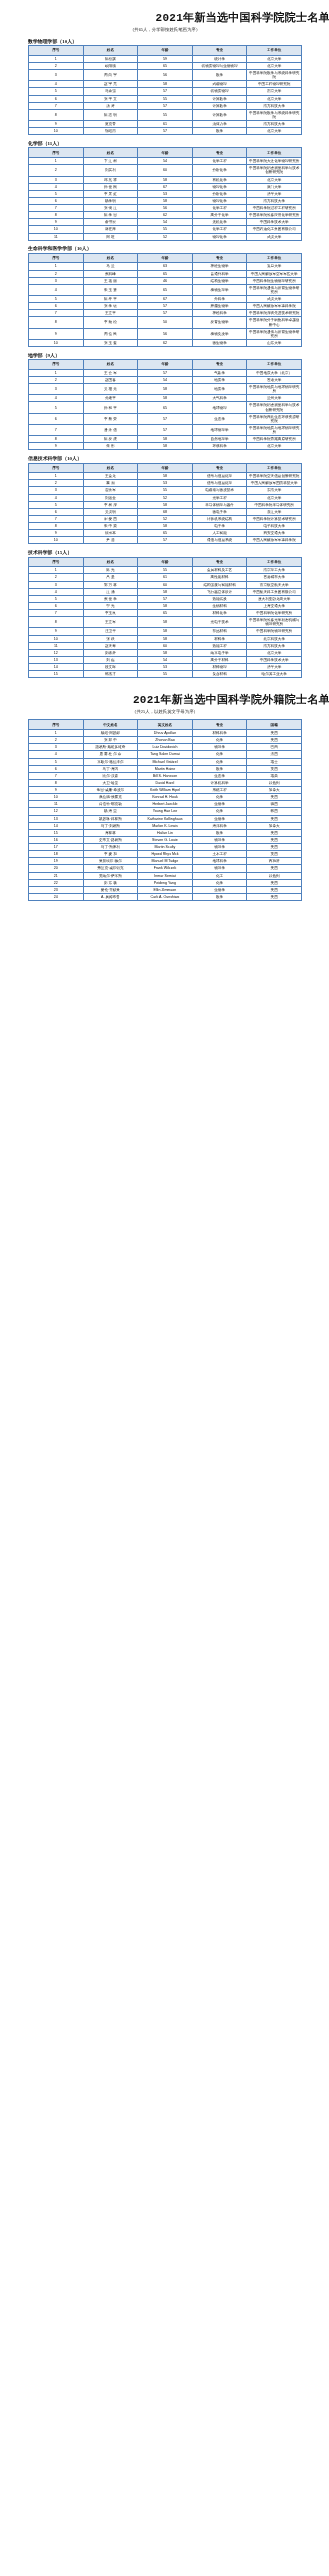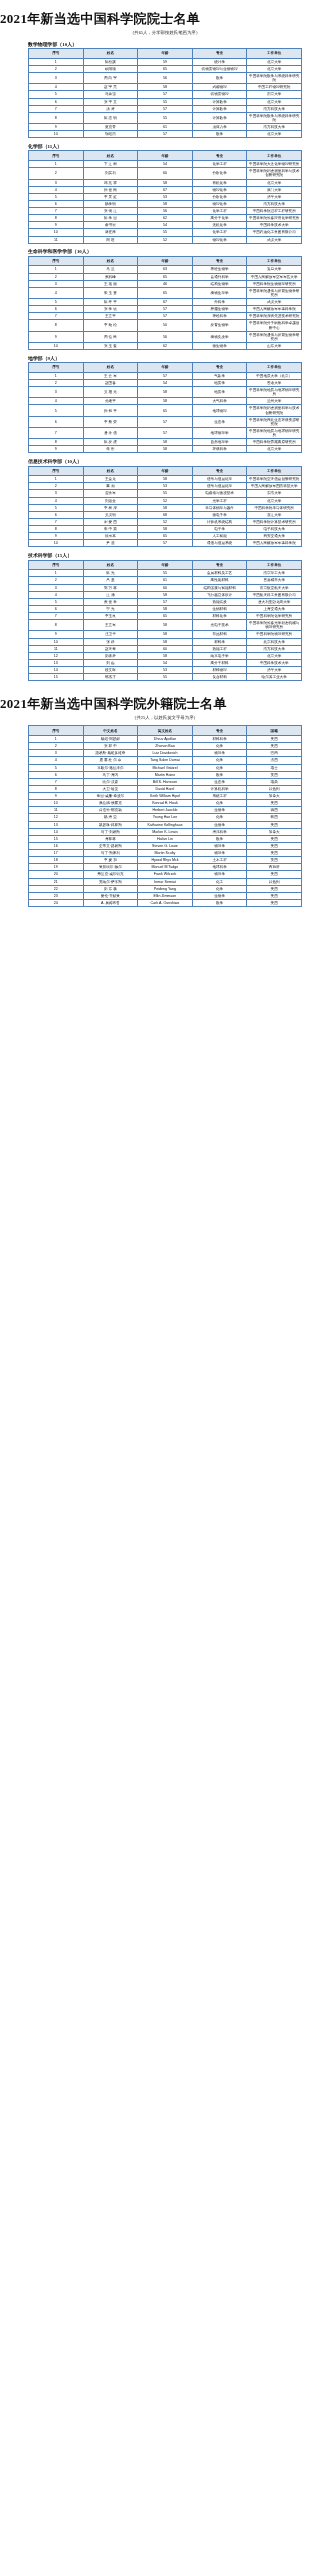--- a/index.html
+++ b/index.html
@@ -5,24 +5,24 @@
   html,body{margin:0;padding:0;}
   body{
     width:330px;
     background:#ffffff;
     font-family:"Liberation Sans", sans-serif;
     color:#111;
     -webkit-font-smoothing:antialiased;
   }
   .page{width:330px;padding:5.2px 0 12.4px 0;box-sizing:border-box;}
   h1.doc-title{
-    font-family:Liberation Serif, serif;
-    font-size:13px;
+    font-family:Liberation Mono, monospace;
+    font-size:11px;
     font-weight:bold;
-    text-align:left;
+    text-align:right;
     margin:5.2px 0 2.1px 0;
     letter-spacing:0.3px;
   }
   .doc-sub{
     text-align:center;
     font-family:"Liberation Serif", serif;
     font-size:4.4px;
     color:#222;
     margin:0 0 5.2px 0;
   }

